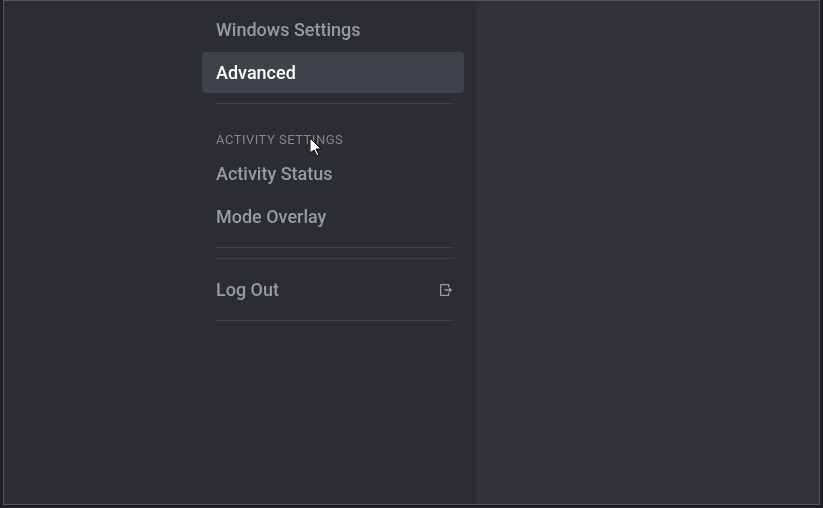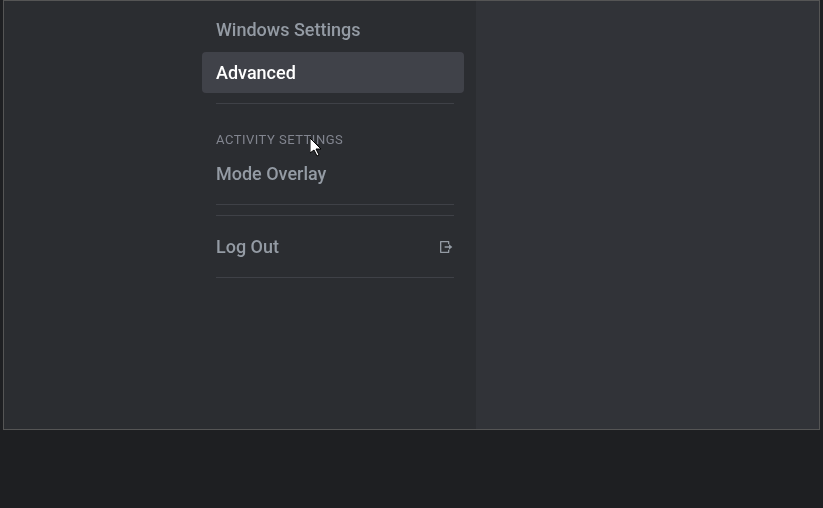--- a/index.html
+++ b/index.html
@@ -9,21 +9,21 @@
       height: 508px;
       font-family: -apple-system, BlinkMacSystemFont, "Segoe UI", Roboto, Helvetica, Arial, sans-serif;
       overflow: hidden;
       position: relative;
     }
     .frame {
       position: absolute;
       left: 3px;
       top: 0;
       width: 817px;
-      height: 430px;
+      height: 505px;
       border: 1px solid #555;
       display: flex;
     }
     .sidebar {
       width: 472px;
       background: #2b2d31;
       padding-top: 8px;
     }
     .main {
       flex: 1;
@@ -90,20 +90,23 @@
 
 
       <div class="menu-item selected">
         <span>Advanced</span>
       </div>
 
       <div class="separator"></div>
 
       <div class="section-header">ACTIVITY SETTINGS</div>
 
+      <div class="menu-item">
+        <span>Activity Status</span>
+      </div>
 
       <div class="menu-item">
         <span>Mode Overlay</span>
       </div>
 
       <div class="separator"></div>
 
 
 
       <div class="separator"></div>

